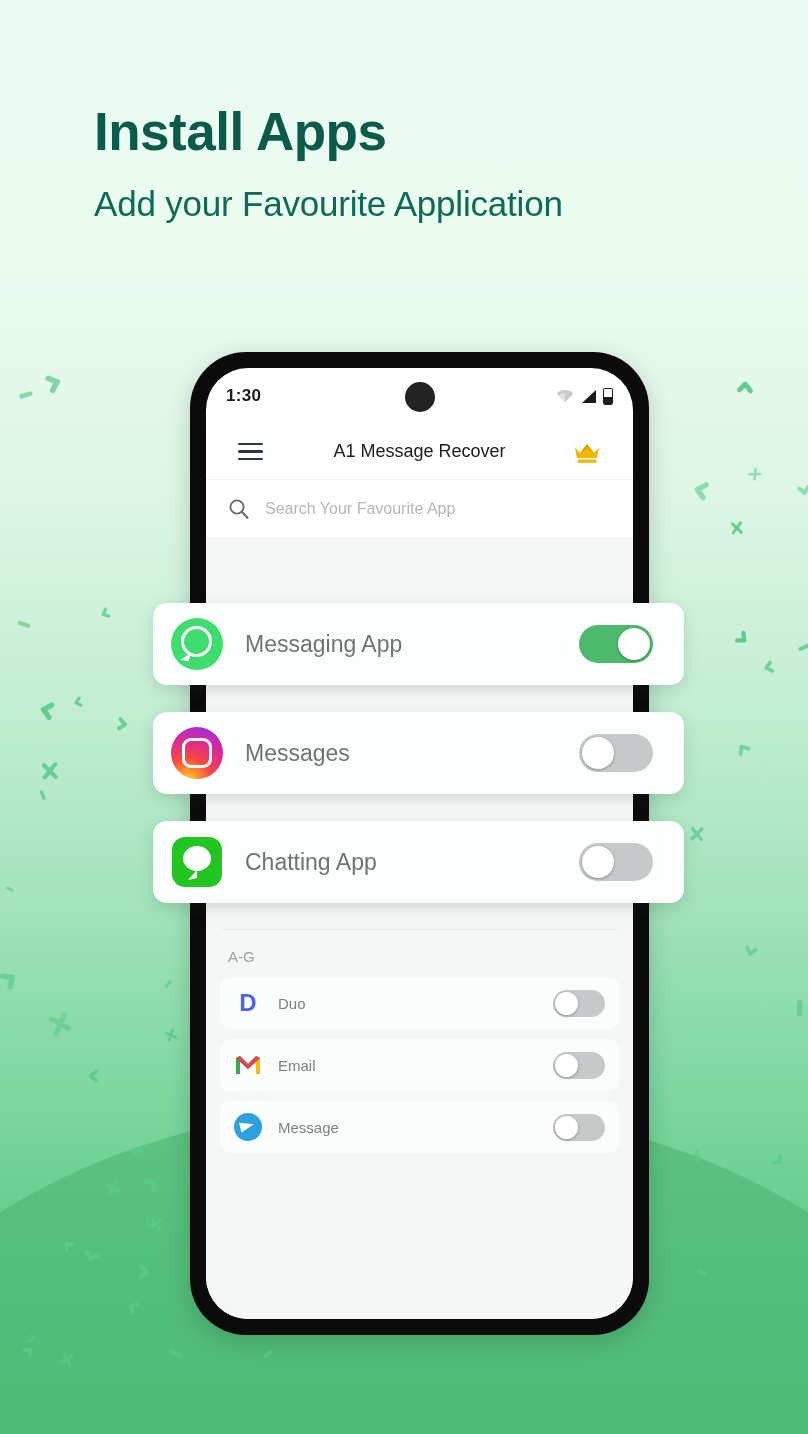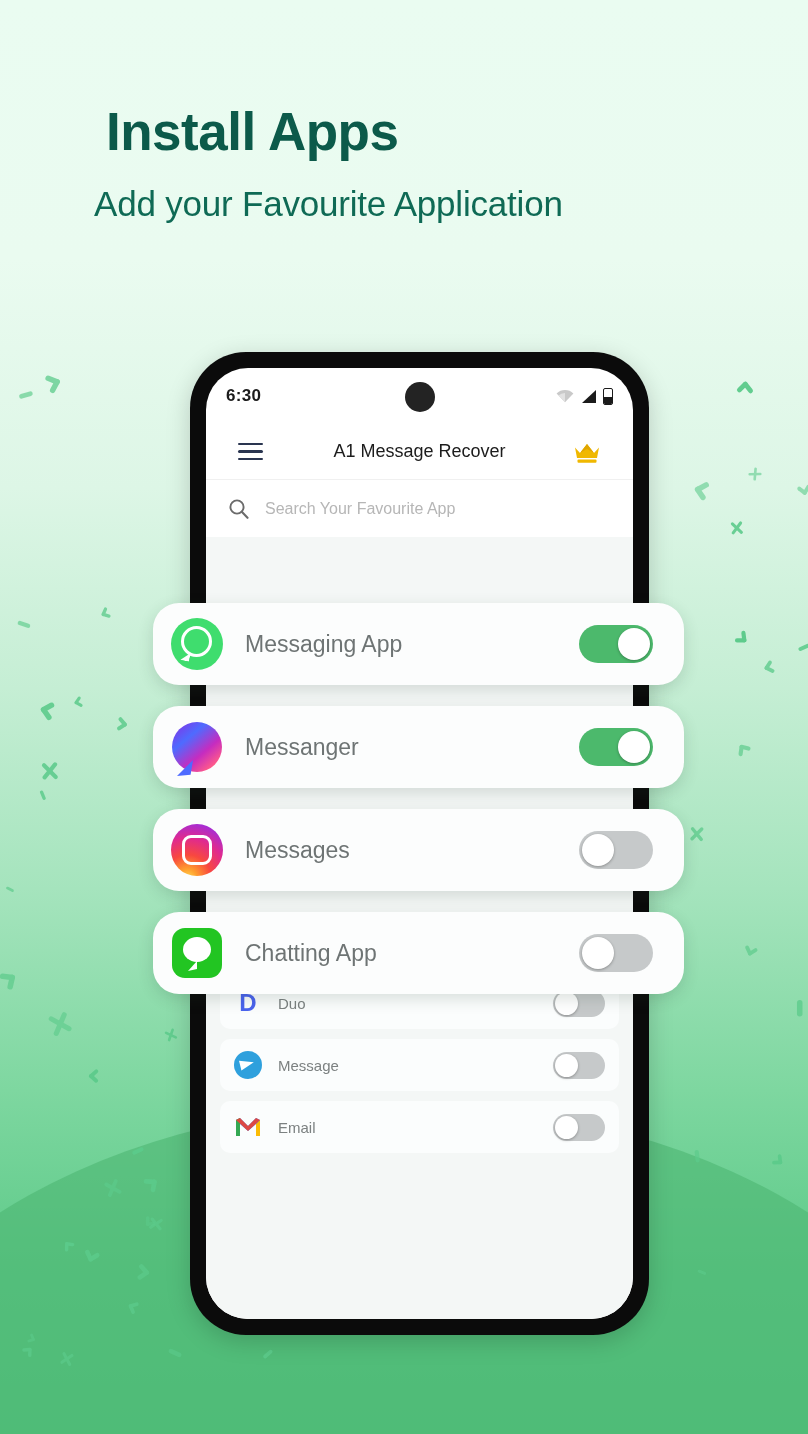--- a/index.html
+++ b/index.html
@@ -52,21 +52,21 @@
     content:""; position:absolute; left:0; top:50%;
     width: 11px; height: 4.2px; border-radius: 3px; background: currentColor;
     transform-origin: 2px 50%;
   }
   .cf.ang::before { transform: translateY(-50%) rotate(-42deg); }
   .cf.ang::after  { transform: translateY(-50%) rotate(42deg); }
   .cf.ang.r { transform: scaleX(-1); }
 
   
   .heading {
-    position: absolute; left: 106px; top: 101px;
+    position: absolute; left: 94px; top: 101px;
     font-size: 53px; font-weight: 700; letter-spacing: -0.5px;
     color: #0c5a4a;
   }
   .subheading {
     position: absolute; left: 94px; top: 184px;
     font-size: 35px; font-weight: 400; letter-spacing: -0.2px;
     color: #0f6a55;
   }
 
   
@@ -194,22 +194,22 @@
 
   
   .hcards {
     position: absolute; left: 153px; top: 603px;
     width: 531px;
   }
   .hcard {
     display: flex; align-items: center;
     height: 82px;
     background: #fcfdfd;
-    border-radius: 26px;
-    margin-bottom: 21px;
+    border-radius: 14px;
+    margin-bottom: 27px;
     padding: 0 31px 0 18px;
     gap: 22px;
     box-shadow: 0 5px 16px rgba(30,60,45,.16);
   }
   .hcard .hicon { width: 52px; height: 52px; flex: none; display:flex; align-items:center; justify-content:center; }
   .hcard .hname { font-size: 23px; color: #6e7474; }
   .hcard .htoggle { margin-left: auto; }
 
   
   .ico-wa {
@@ -350,21 +350,21 @@
       <span class="cf x" style="left: 146px; top: 1214px; transform: rotate(9deg) scale(0.78); opacity: 0.73;"></span>
     </div>
 
   <div class="heading">Install Apps</div>
   <div class="subheading">Add your Favourite Application</div>
 
   <div class="phone">
     <div class="screen">
 
       <div class="statusbar">
-        <div class="st-time">6:30</div>
+        <div class="st-time">1:30</div>
         <div class="punch"></div>
         <div class="st-right">
           <span class="ic-wifi">
             <svg viewBox="0 0 18 14" width="18" height="14">
               <path d="M9 13.2 0.6 4.4A12.2 12.2 0 0 1 17.4 4.4Z" fill="#c9c9c9"></path>
               <path d="M9 13.2 2.6 6.5A9 9 0 0 1 9 4.0Z" fill="#e2e2e2"></path>
             </svg>
           </span>
           <span class="ic-signal">
             <svg viewBox="0 0 17 15" width="17" height="15">
@@ -412,39 +412,39 @@
               <span class="ricon">
                 <span class="ico-duo">D</span>
               </span>
               <span class="rname">Duo</span>
               <span class="rtoggle toggle ">
                 <span class="knob"></span>
               </span>
             </div>
             <div class="row">
               <span class="ricon">
-                <span class="ico-tg">
-                  <span class="plane"></span>
-                </span>
-              </span>
-              <span class="rname">Message</span>
-              <span class="rtoggle toggle ">
-                <span class="knob"></span>
-              </span>
-            </div>
-            <div class="row">
-              <span class="ricon">
                 <span class="ico-gm"><svg viewBox="0 0 26 20" width="26" height="20">
                     <path d="M1 19 1 3 5 1 13 9 21 1 25 3 25 19 21 19 21 7 13 14 5 7 5 19Z" fill="#4285f4"></path>
                     <path d="M1 19 1 3 5 1 5 19Z" fill="#34a853"></path>
                     <path d="M21 19 21 7 25 3 25 19Z" fill="#fbbc05"></path>
                     <path d="M5 1 13 9 21 1 25 3 13 14 1 3Z" fill="#ea4335" opacity=".92"></path>
                   </svg></span>
               </span>
               <span class="rname">Email</span>
+              <span class="rtoggle toggle ">
+                <span class="knob"></span>
+              </span>
+            </div>
+            <div class="row">
+              <span class="ricon">
+                <span class="ico-tg">
+                  <span class="plane"></span>
+                </span>
+              </span>
+              <span class="rname">Message</span>
               <span class="rtoggle toggle ">
                 <span class="knob"></span>
               </span>
             </div>
           </div>
       </div>
 
     </div>
   </div>
 
@@ -456,32 +456,20 @@
             <span class="tail"></span>
           </span>
         </span>
         <span class="hname">Messaging App</span>
         <span class="htoggle toggle big on">
           <span class="knob"></span>
         </span>
       </div>
       <div class="hcard">
         <span class="hicon">
-          <span class="ico-msgr">
-            <span class="bub"></span>
-            <span class="tail"></span>
-          </span>
-        </span>
-        <span class="hname">Messanger</span>
-        <span class="htoggle toggle big on">
-          <span class="knob"></span>
-        </span>
-      </div>
-      <div class="hcard">
-        <span class="hicon">
           <span class="ico-insta">
             <span class="sq"></span>
           </span>
         </span>
         <span class="hname">Messages</span>
         <span class="htoggle toggle big ">
           <span class="knob"></span>
         </span>
       </div>
       <div class="hcard">

